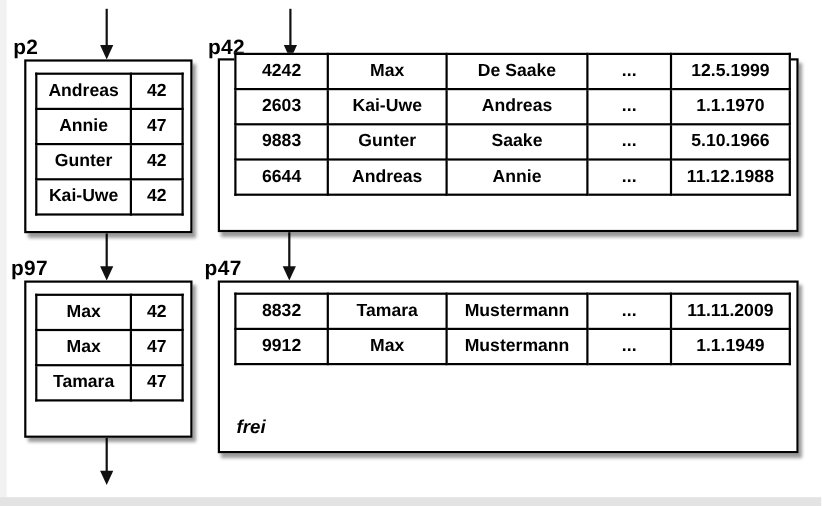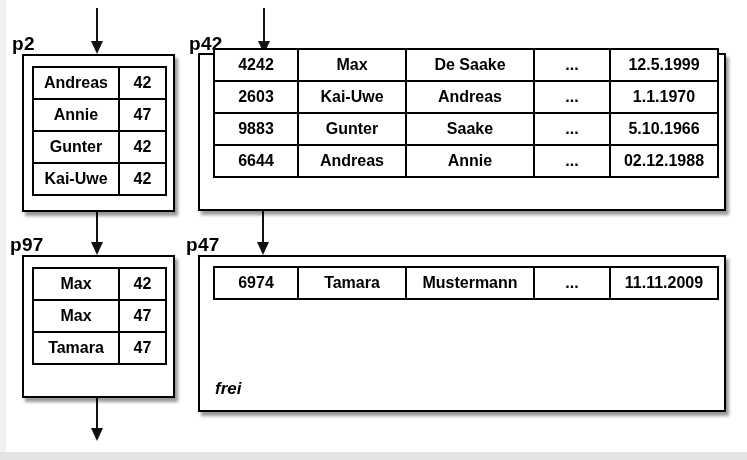--- a/index.html
+++ b/index.html
@@ -169,21 +169,21 @@
         <td>Gunter</td>
         <td>Saake</td>
         <td>...</td>
         <td>5.10.1966</td>
       </tr>
       <tr>
         <td>6644</td>
         <td>Andreas</td>
         <td>Annie</td>
         <td>...</td>
-        <td>02.12.1988</td>
+        <td>11.12.1988</td>
       </tr>
     </tbody>
   </table>
 
   <table class="tbl" style="left:32px; top:267px; width:133px">
     <colgroup>
         <col style="width:86px">
         <col style="width:47px">
       </colgroup>
     <tbody>
@@ -205,24 +205,31 @@
   <table class="tbl" style="left:213px; top:266px; width:504px">
     <colgroup>
         <col style="width:84px">
         <col style="width:108px">
         <col style="width:128px">
         <col style="width:76px">
         <col style="width:108px">
       </colgroup>
     <tbody>
       <tr>
-        <td>6974</td>
+        <td>8832</td>
         <td>Tamara</td>
         <td>Mustermann</td>
         <td>...</td>
         <td>11.11.2009</td>
       </tr>
+      <tr>
+        <td>9912</td>
+        <td>Max</td>
+        <td>Mustermann</td>
+        <td>...</td>
+        <td>1.1.1949</td>
+      </tr>
     </tbody>
   </table>
 
   <div class="frei" style="left:215px; top:379px">frei</div>
 
 </div>
 
 </body></html>

